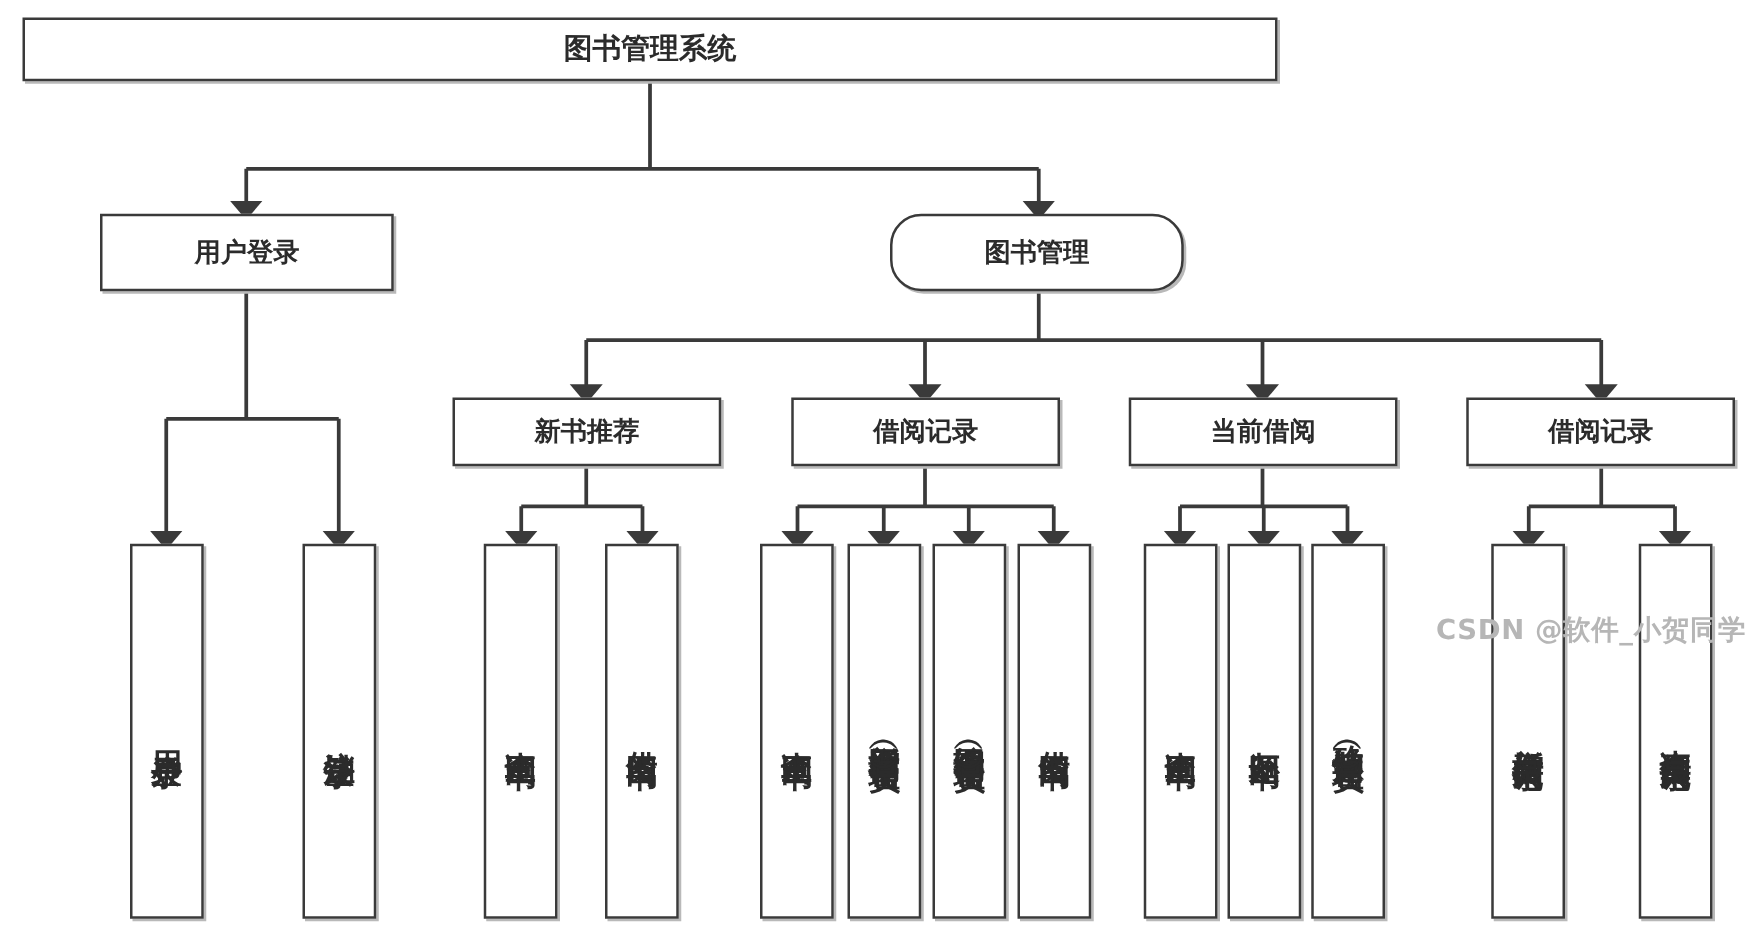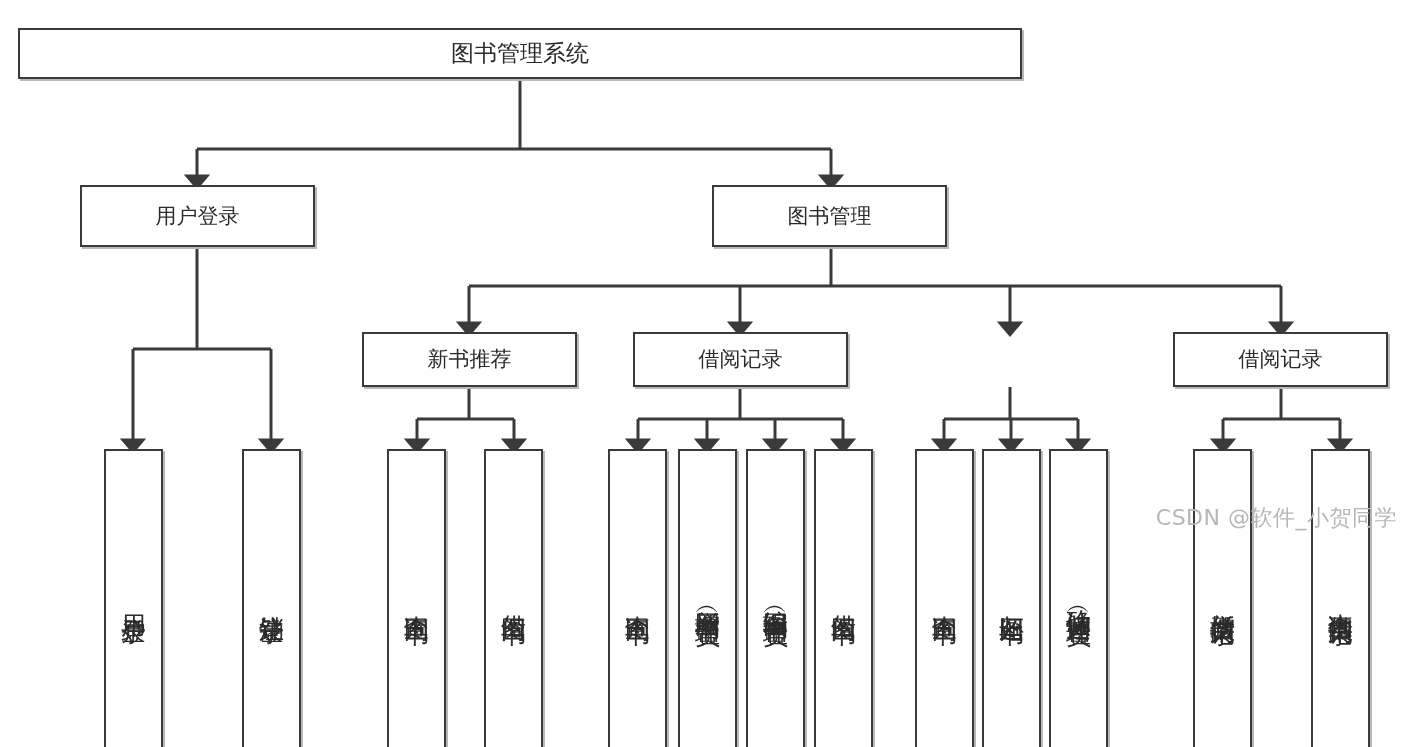--- a/index.html
+++ b/index.html
@@ -3,21 +3,21 @@
 <meta charset="utf-8">
 <style>
   html,body{margin:0;padding:0;}
   body{
     width:1405px;height:747px;
     background:#ffffff;
     font-family:"DejaVu Sans","Liberation Sans",sans-serif;
     overflow:hidden;
     position:relative;
   }
-  #canvas{position:absolute;left:0;top:14px;width:1405px;height:523px;}
+  #canvas{position:absolute;left:0;top:0;width:1405px;height:523px;font-weight:bold;}
   svg.links{position:absolute;left:0;top:0;width:1405px;height:747px;pointer-events:none;}
 
   .node{
     position:absolute;
     box-sizing:border-box;
     background:#ffffff;
     border:2.5px solid #3a3a3a;
     box-shadow:2px 2px 0 0 #b9b9b9;
     display:flex;
     align-items:center;
@@ -111,29 +111,32 @@
     </g>
   </svg>
 
   <div class="node root" style="left:18px;top:14px;width:1004px;height:51px;">
     <span class="lbl">图书管理系统</span>
   </div>
 
   <div class="node lvl2" style="left:80px;top:171px;width:235px;height:62px;">
     <span class="lbl">用户登录</span>
   </div>
-  <div class="node lvl2" style="left:712px;top:171px;width:235px;height:62px;">
+  <div class="node lvl2" style="left:712px;top:171px;width:235px;height:62px;border-radius:25px;">
     <span class="lbl">图书管理</span>
   </div>
 
   <div class="node lvl3" style="left:362px;top:318px;width:215px;height:55px;">
     <span class="lbl">新书推荐</span>
   </div>
   <div class="node lvl3" style="left:633px;top:318px;width:215px;height:55px;">
     <span class="lbl">借阅记录</span>
+  </div>
+  <div class="node lvl3" style="left:903px;top:318px;width:215px;height:55px;">
+    <span class="lbl">当前借阅</span>
   </div>
   <div class="node lvl3" style="left:1173px;top:318px;width:215px;height:55px;justify-content:center;">
     <span class="lbl">借阅记录</span>
   </div>
 
   <div class="node leaf" style="left:104px;top:435px;width:59px;height:300px;">
     <span class="lbl">用户登录</span>
   </div>
   <div class="node leaf" style="left:242px;top:435px;width:59px;height:300px;">
     <span class="lbl">注销登录</span>

